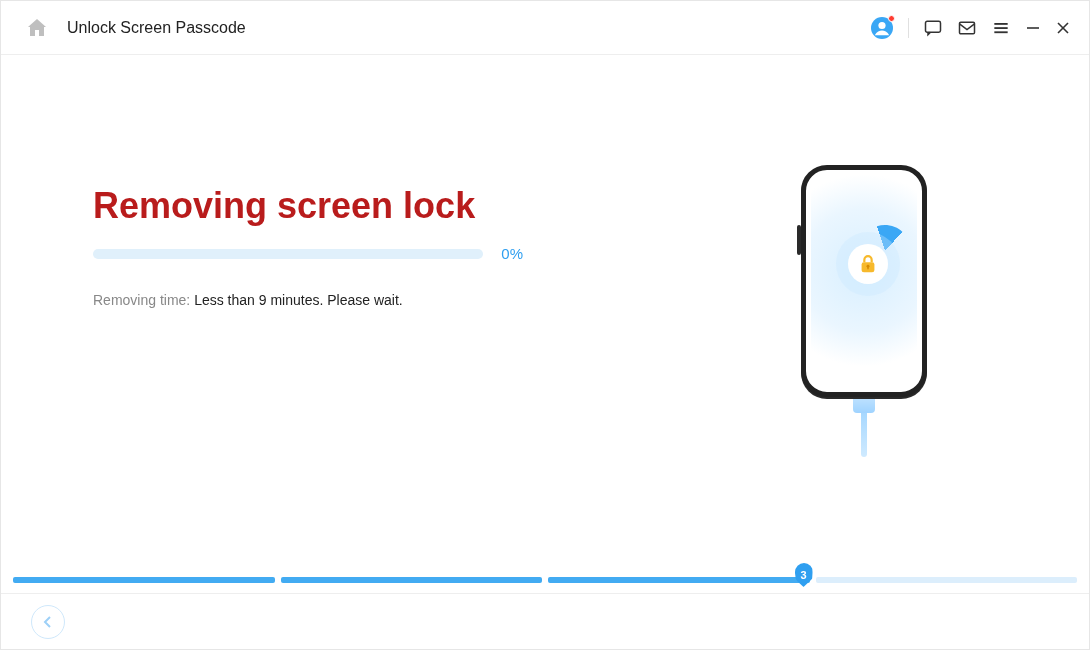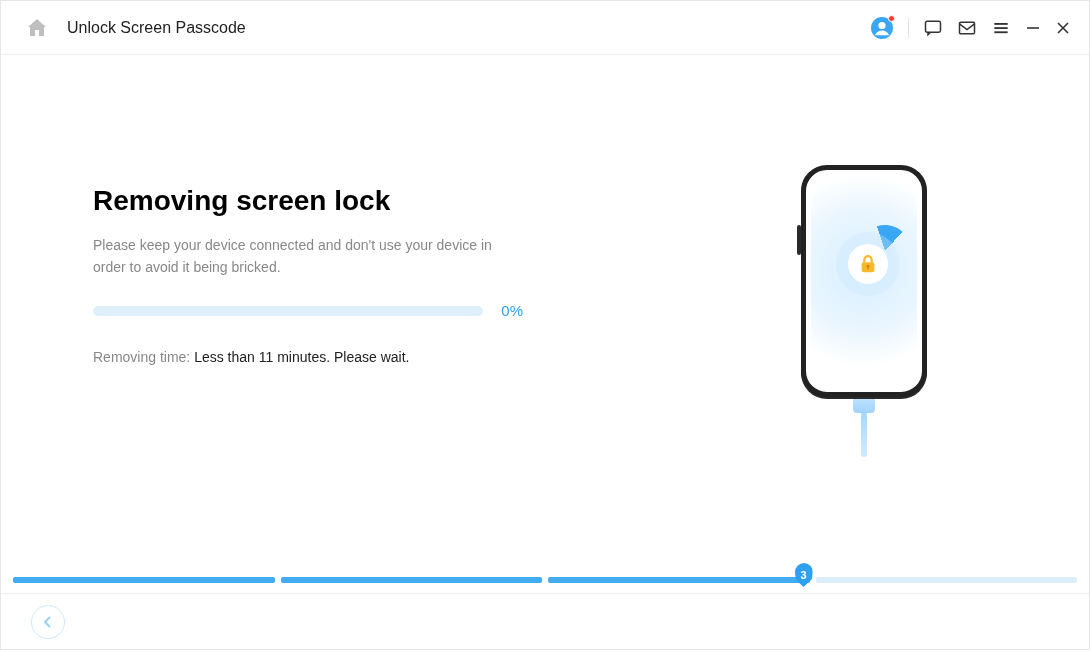--- a/index.html
+++ b/index.html
@@ -38,23 +38,23 @@
   
   .content {
     position: relative;
     padding: 130px 80px 0 92px;
     height: calc(100% - 54px - 66px);
   }
   .left-col {
     width: 430px;
   }
   h1.heading {
-    font-size: 28px;
+    font-size: 36px;
     font-weight: 700;
-    color: #000000;
+    color: #b91c1c;
     margin-bottom: 18px;
   }
   .desc {
     font-size: 14px;
     color: #888;
     line-height: 1.55;
     max-width: 400px;
     margin-bottom: 24px;
   }
   .progress-row {
@@ -247,29 +247,28 @@
       <svg class="win-btn" viewBox="0 0 16 16">
         <line x1="3" y1="3" x2="13" y2="13"></line>
         <line x1="13" y1="3" x2="3" y2="13"></line>
       </svg>
     </div>
   </div>
 
   <div class="content">
     <div class="left-col">
       <h1 class="heading">Removing screen lock</h1>
-      <p class="desc">Please keep your device connected and don't use your device in order to avoid it being bricked.</p>
       <div class="progress-row">
         <div class="progress-outer">
           <div class="progress-inner"></div>
         </div>
         <span class="pct">0%</span>
       </div>
       <p class="eta">
-        <span>Removing time: </span><span class="eta-val">Less than 11 minutes. Please wait.</span>
+        <span>Removing time: </span><span class="eta-val">Less than 9 minutes. Please wait.</span>
       </p>
     </div>
 
     <div class="phone-wrap">
       <div class="phone">
         <div class="notch"></div>
         <div class="screen">
           <div class="pie"></div>
           <div class="lock-badge">
             <svg viewBox="0 0 24 24">

